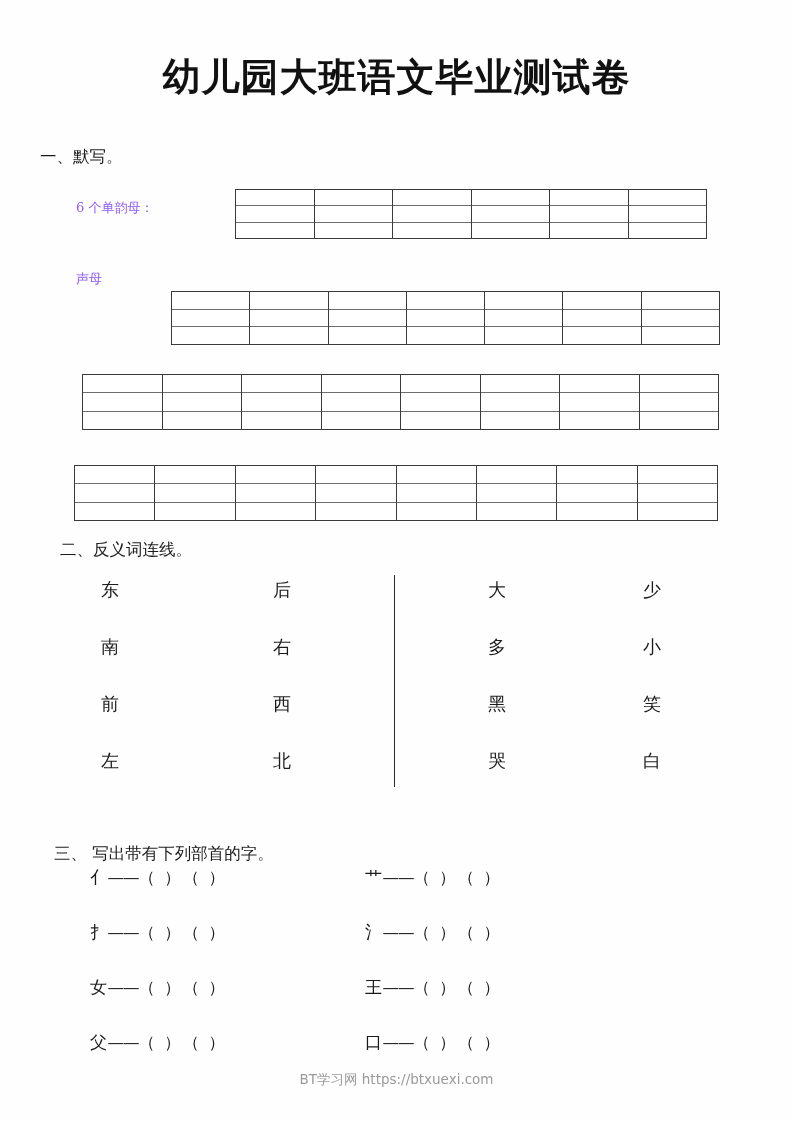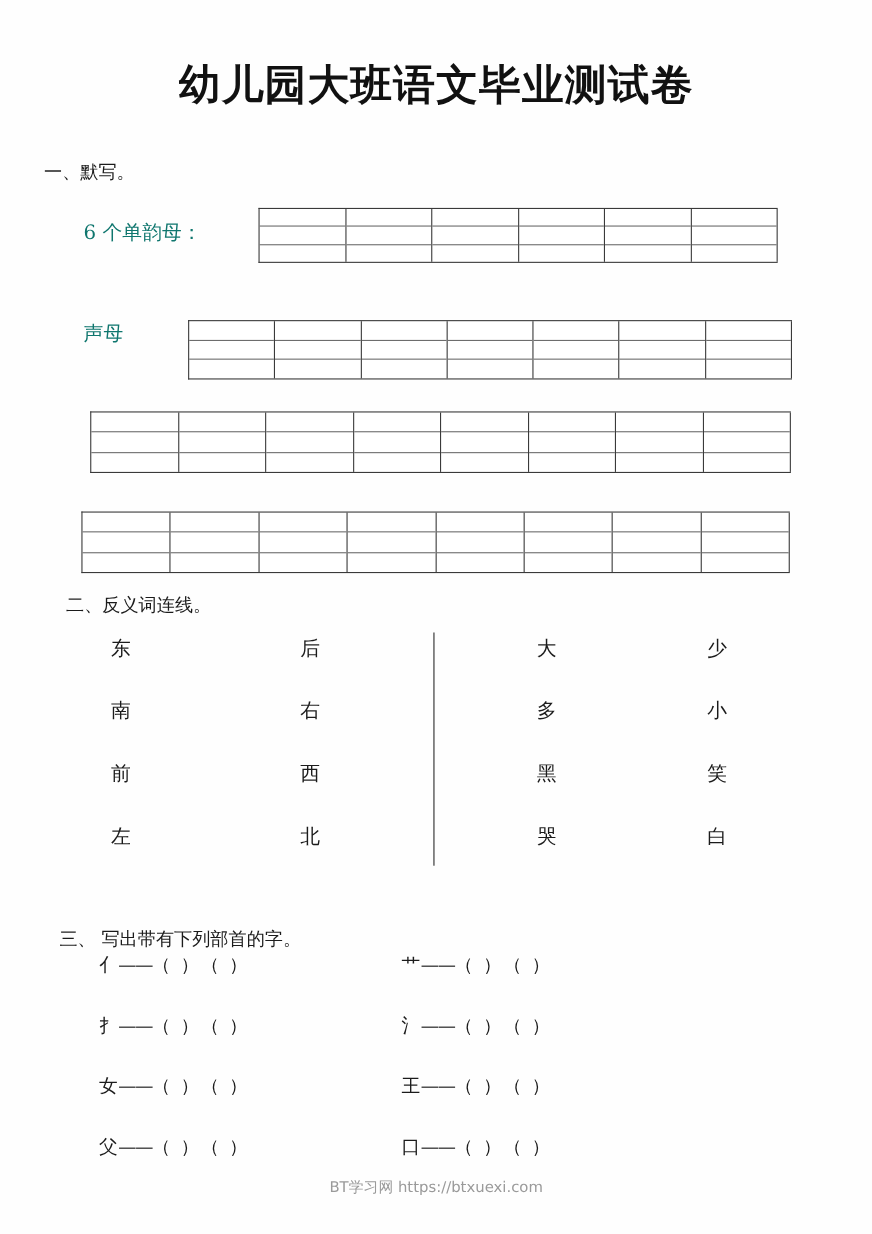--- a/index.html
+++ b/index.html
@@ -46,26 +46,26 @@
     color: #1b1b1b;
     white-space: nowrap;
   }
   #sec1-heading { top: 146px; left: 40px; }
   #sec2-heading { top: 539px; left: 60px; text-align: center; }
   #sec3-heading { top: 815px; left: 54px; margin-top: 28px; }
 
   
   .grid-label {
     position: absolute;
-    font-size: 18px;
+    font-size: 13px;
     white-space: nowrap;
-    color: #0f766e;
+    color: #8b5cf6;
   }
   #label-vowels { top: 199px; left: 76px; }
-  #label-initials { top: 291px; left: 76px; }
+  #label-initials { top: 270px; left: 76px; }
 
   
   .pinyin-grid {
     position: absolute;
     display: flex;
     border: 1.6px solid #3a3a3a;
     border-right: none;
     box-sizing: border-box;
     background: #ffffff;
   }

